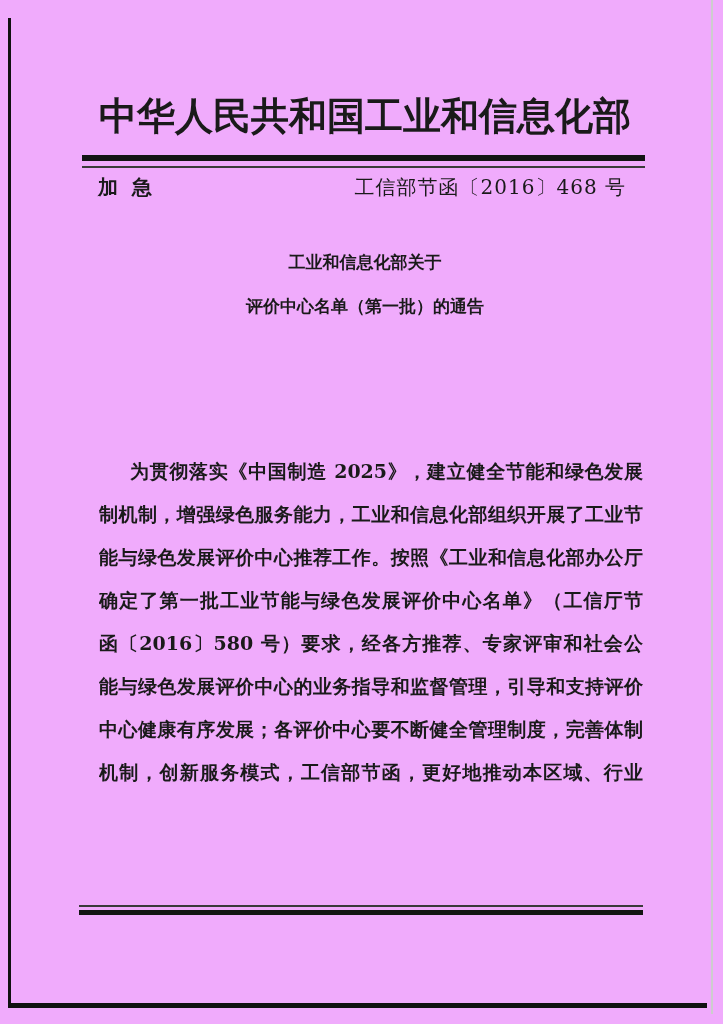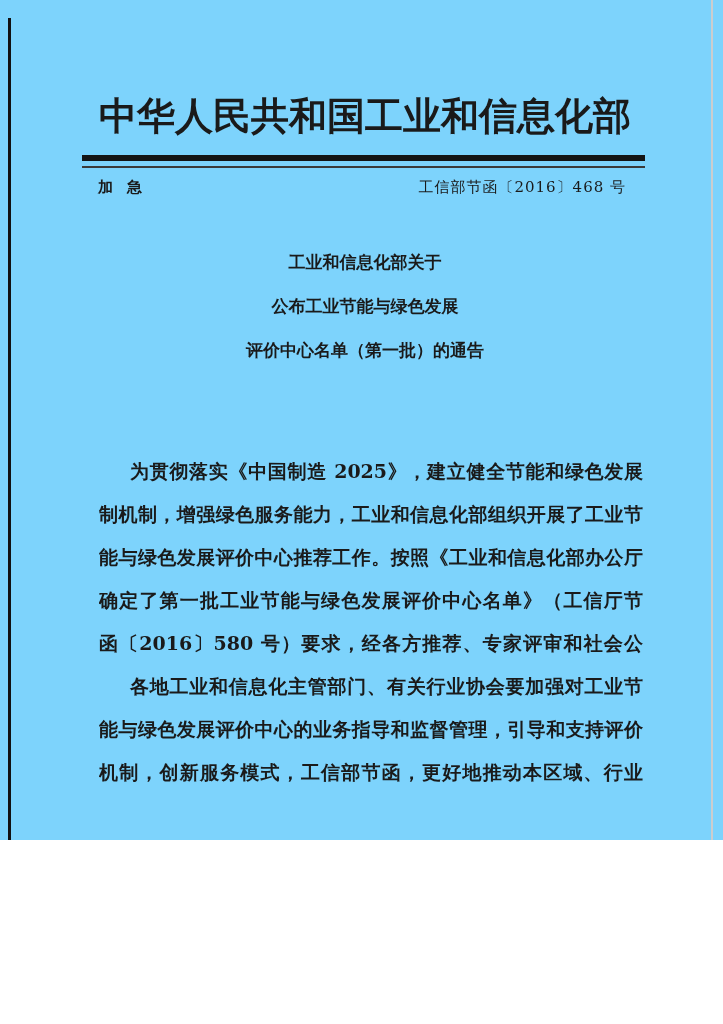--- a/index.html
+++ b/index.html
@@ -1,20 +1,20 @@
 <!DOCTYPE html>
 <html><head>
 <meta charset="utf-8">
 <style>
   html, body { margin: 0; padding: 0; background: #ffffff; }
   .canvas {
     position: relative;
     width: 723px;
-    height: 840px;
-    background: #7dd3fc;
+    height: 1024px;
+    background: #f0abfc;
     overflow: hidden;
     font-family: "DejaVu Serif", "Liberation Serif", serif;
     color: #1a1a1a;
   }
   
   .scan-left   { position: absolute; left: 8px;  top: 18px;   width: 3px;   height: 990px; background: #111111; }
   .scan-bottom { position: absolute; left: 8px;  top: 1003px; width: 699px; height: 5px;   background: #111111; }
   .edge-right  { position: absolute; left: 711px; top: 0;     width: 2px;   height: 1014px; background: #cdcdcd; }
 
   
@@ -23,21 +23,21 @@
     text-align: center; font-size: 38px; font-weight: 700;
     line-height: 48px; white-space: nowrap; letter-spacing: 0px;
   }
   .rule-thick-top { position: absolute; left: 82px; top: 155px; width: 563px; height: 6px; background: #141414; }
   .rule-thin-top  { position: absolute; left: 82px; top: 166px; width: 563px; height: 2px; background: #3a3a3a; }
 
   
   .meta {
     position: absolute; left: 98px; top: 173px; width: 528px;
     display: flex; justify-content: space-between; align-items: center;
-    font-size: 15px; line-height: 28px;
+    font-size: 20px; line-height: 28px;
   }
   .urgency {
     font-family: "DejaVu Sans", "Liberation Sans", sans-serif;
     font-weight: 700; letter-spacing: 14px; white-space: nowrap;
   }
   .docnum { font-weight: 400; letter-spacing: 1px; white-space: nowrap; }
 
   
   .title {
     position: absolute; left: 85px; top: 240px; width: 560px;
@@ -71,31 +71,30 @@
   <div class="rule-thick-top"></div>
   <div class="rule-thin-top"></div>
 
   <div class="meta">
     <span class="urgency">加急</span>
     <span class="docnum">工信部节函〔2016〕468 号</span>
   </div>
 
   <div class="title">
     <div>工业和信息化部关于</div>
-    <div>公布工业节能与绿色发展</div>
     <div>评价中心名单（第一批）的通告</div>
   </div>
 
   <div class="body-block">
     <div class="body-line indent">为贯彻落实《中国制造 2025》，建立健全节能和绿色发展体</div>
     <div class="body-line">制机制，增强绿色服务能力，工业和信息化部组织开展了工业节</div>
     <div class="body-line">能与绿色发展评价中心推荐工作。按照《工业和信息化部办公厅</div>
     <div class="body-line">确定了第一批工业节能与绿色发展评价中心名单》（工信厅节</div>
     <div class="body-line">函〔2016〕580 号）要求，经各方推荐、专家评审和社会公示，</div>
-    <div class="body-line indent">各地工业和信息化主管部门、有关行业协会要加强对工业节</div>
     <div class="body-line">能与绿色发展评价中心的业务指导和监督管理，引导和支持评价</div>
+    <div class="body-line">中心健康有序发展；各评价中心要不断健全管理制度，完善体制</div>
     <div class="body-line">机制，创新服务模式，工信部节函，更好地推动本区域、行业</div>
   </div>
 
   <div class="rule-thin-bottom"></div>
   <div class="rule-thick-bottom"></div>
 
 </div>
 
 </body></html>

